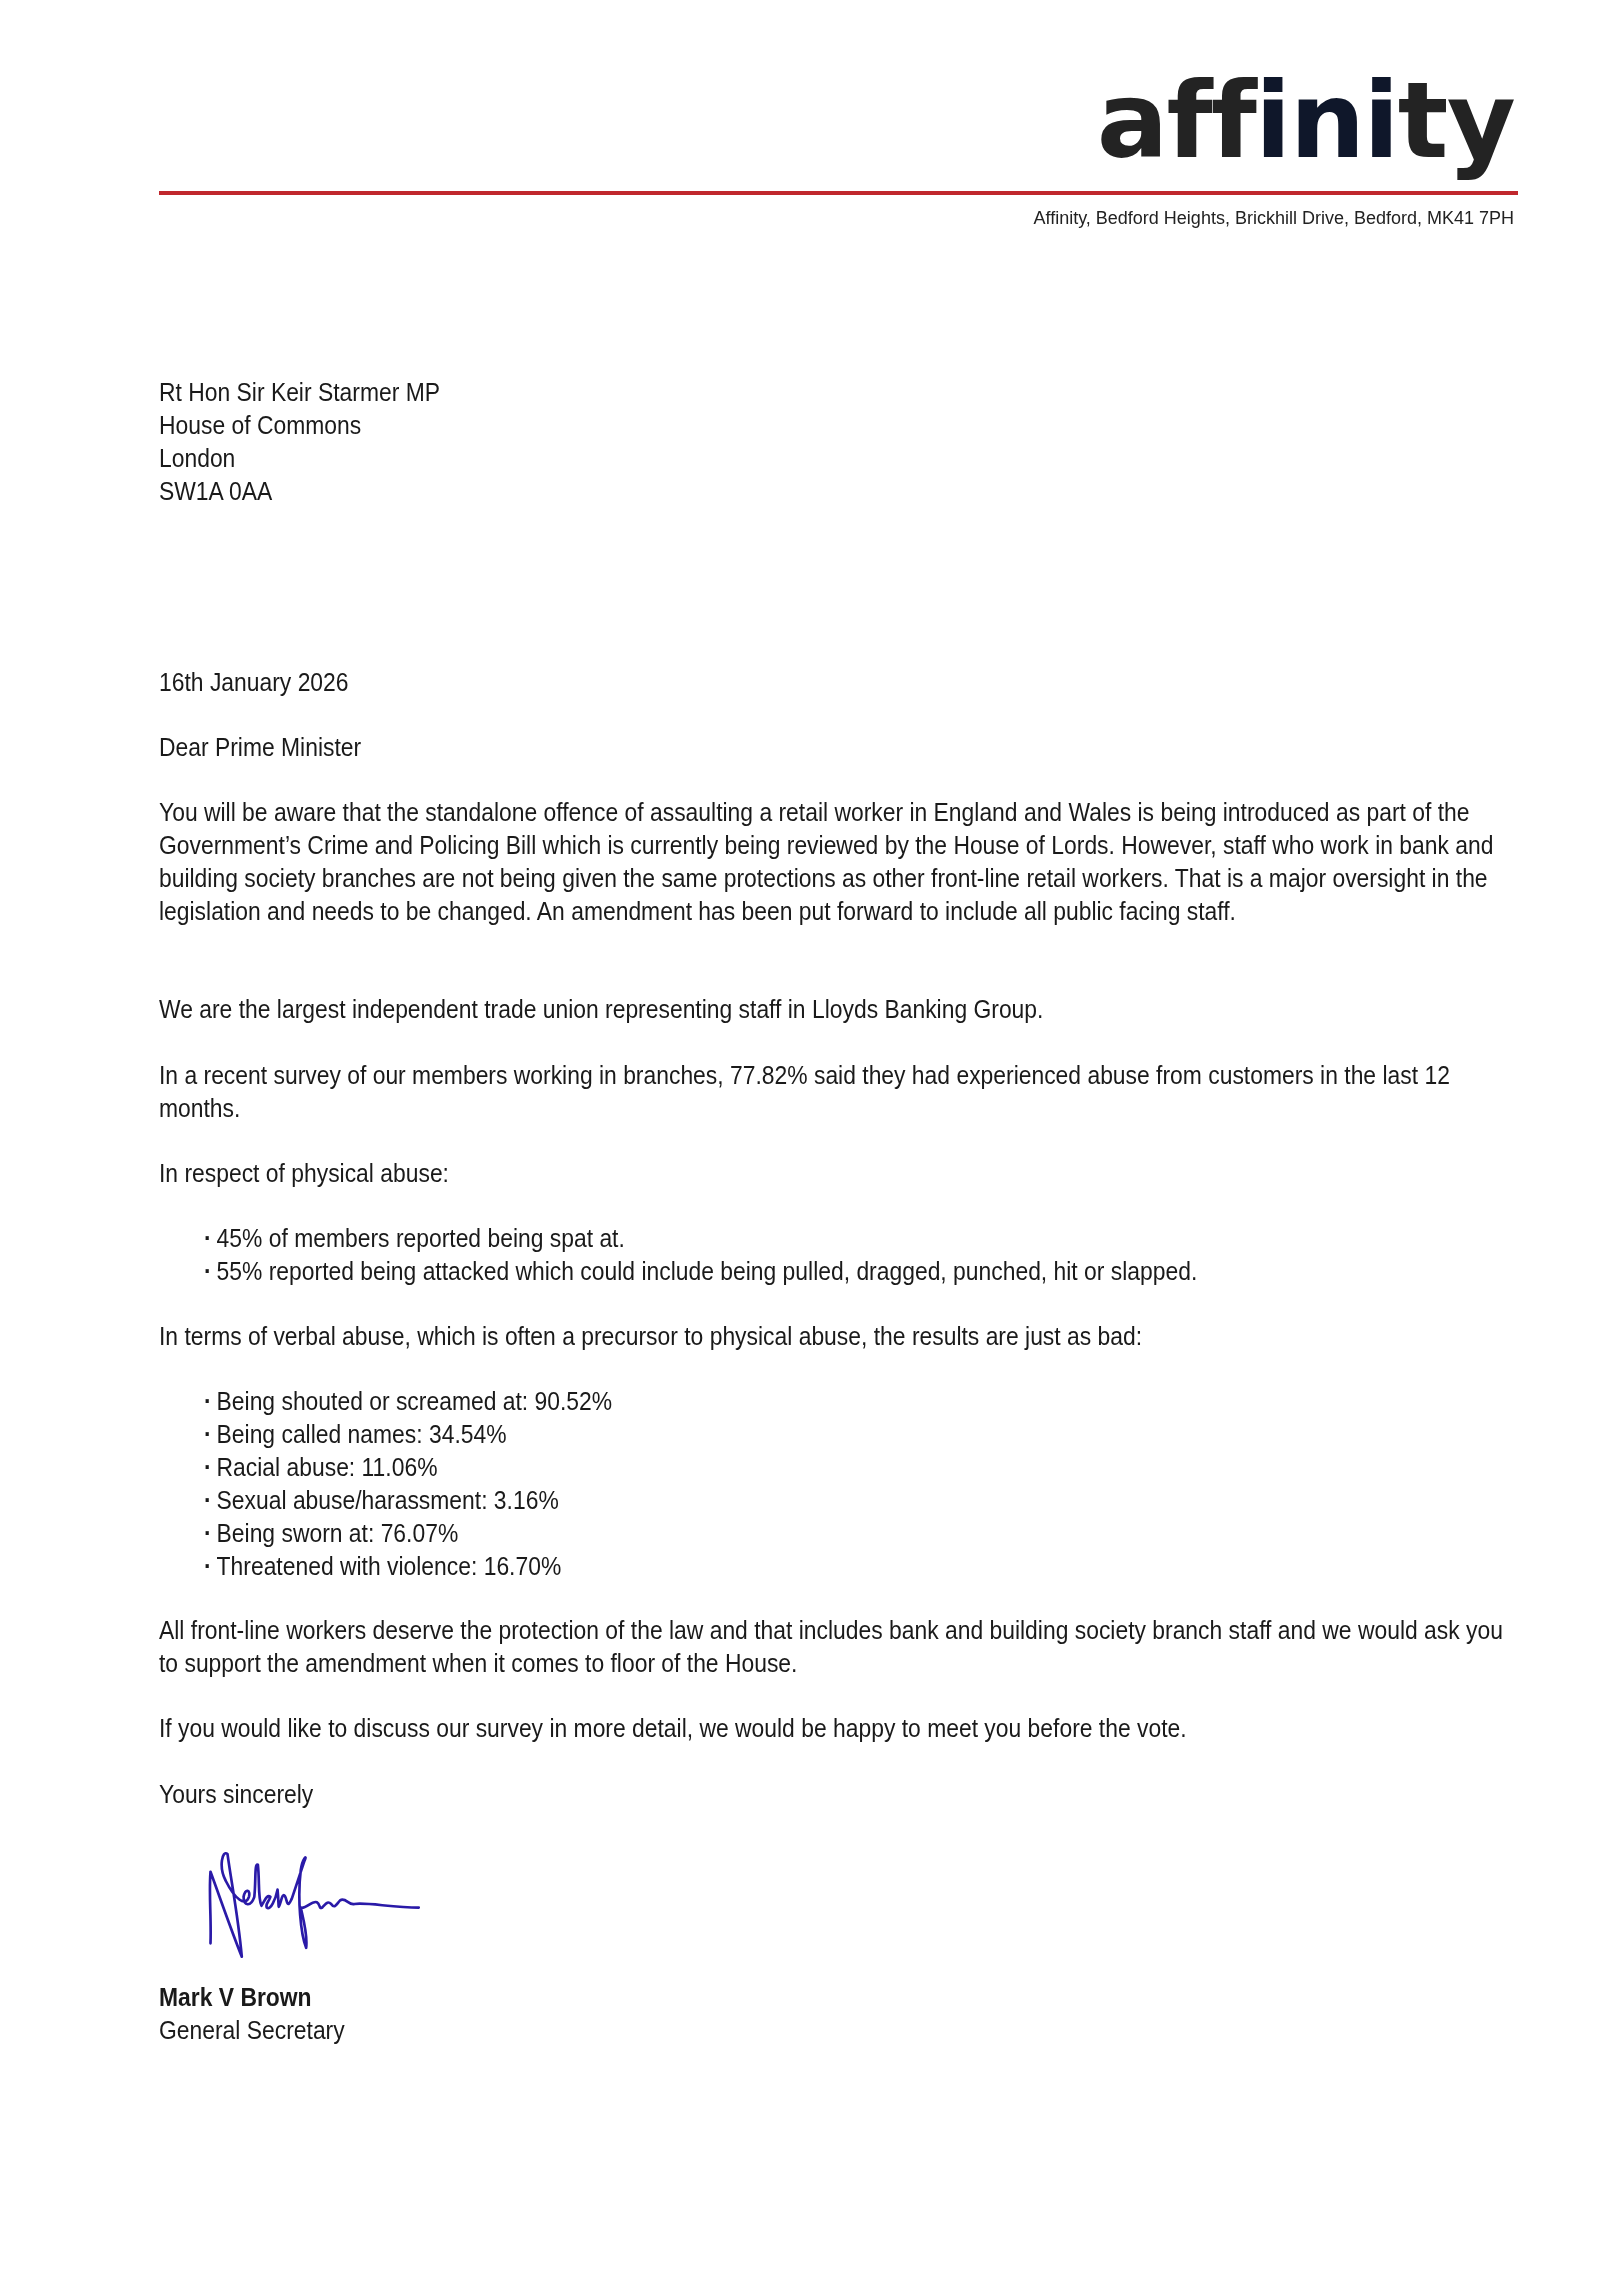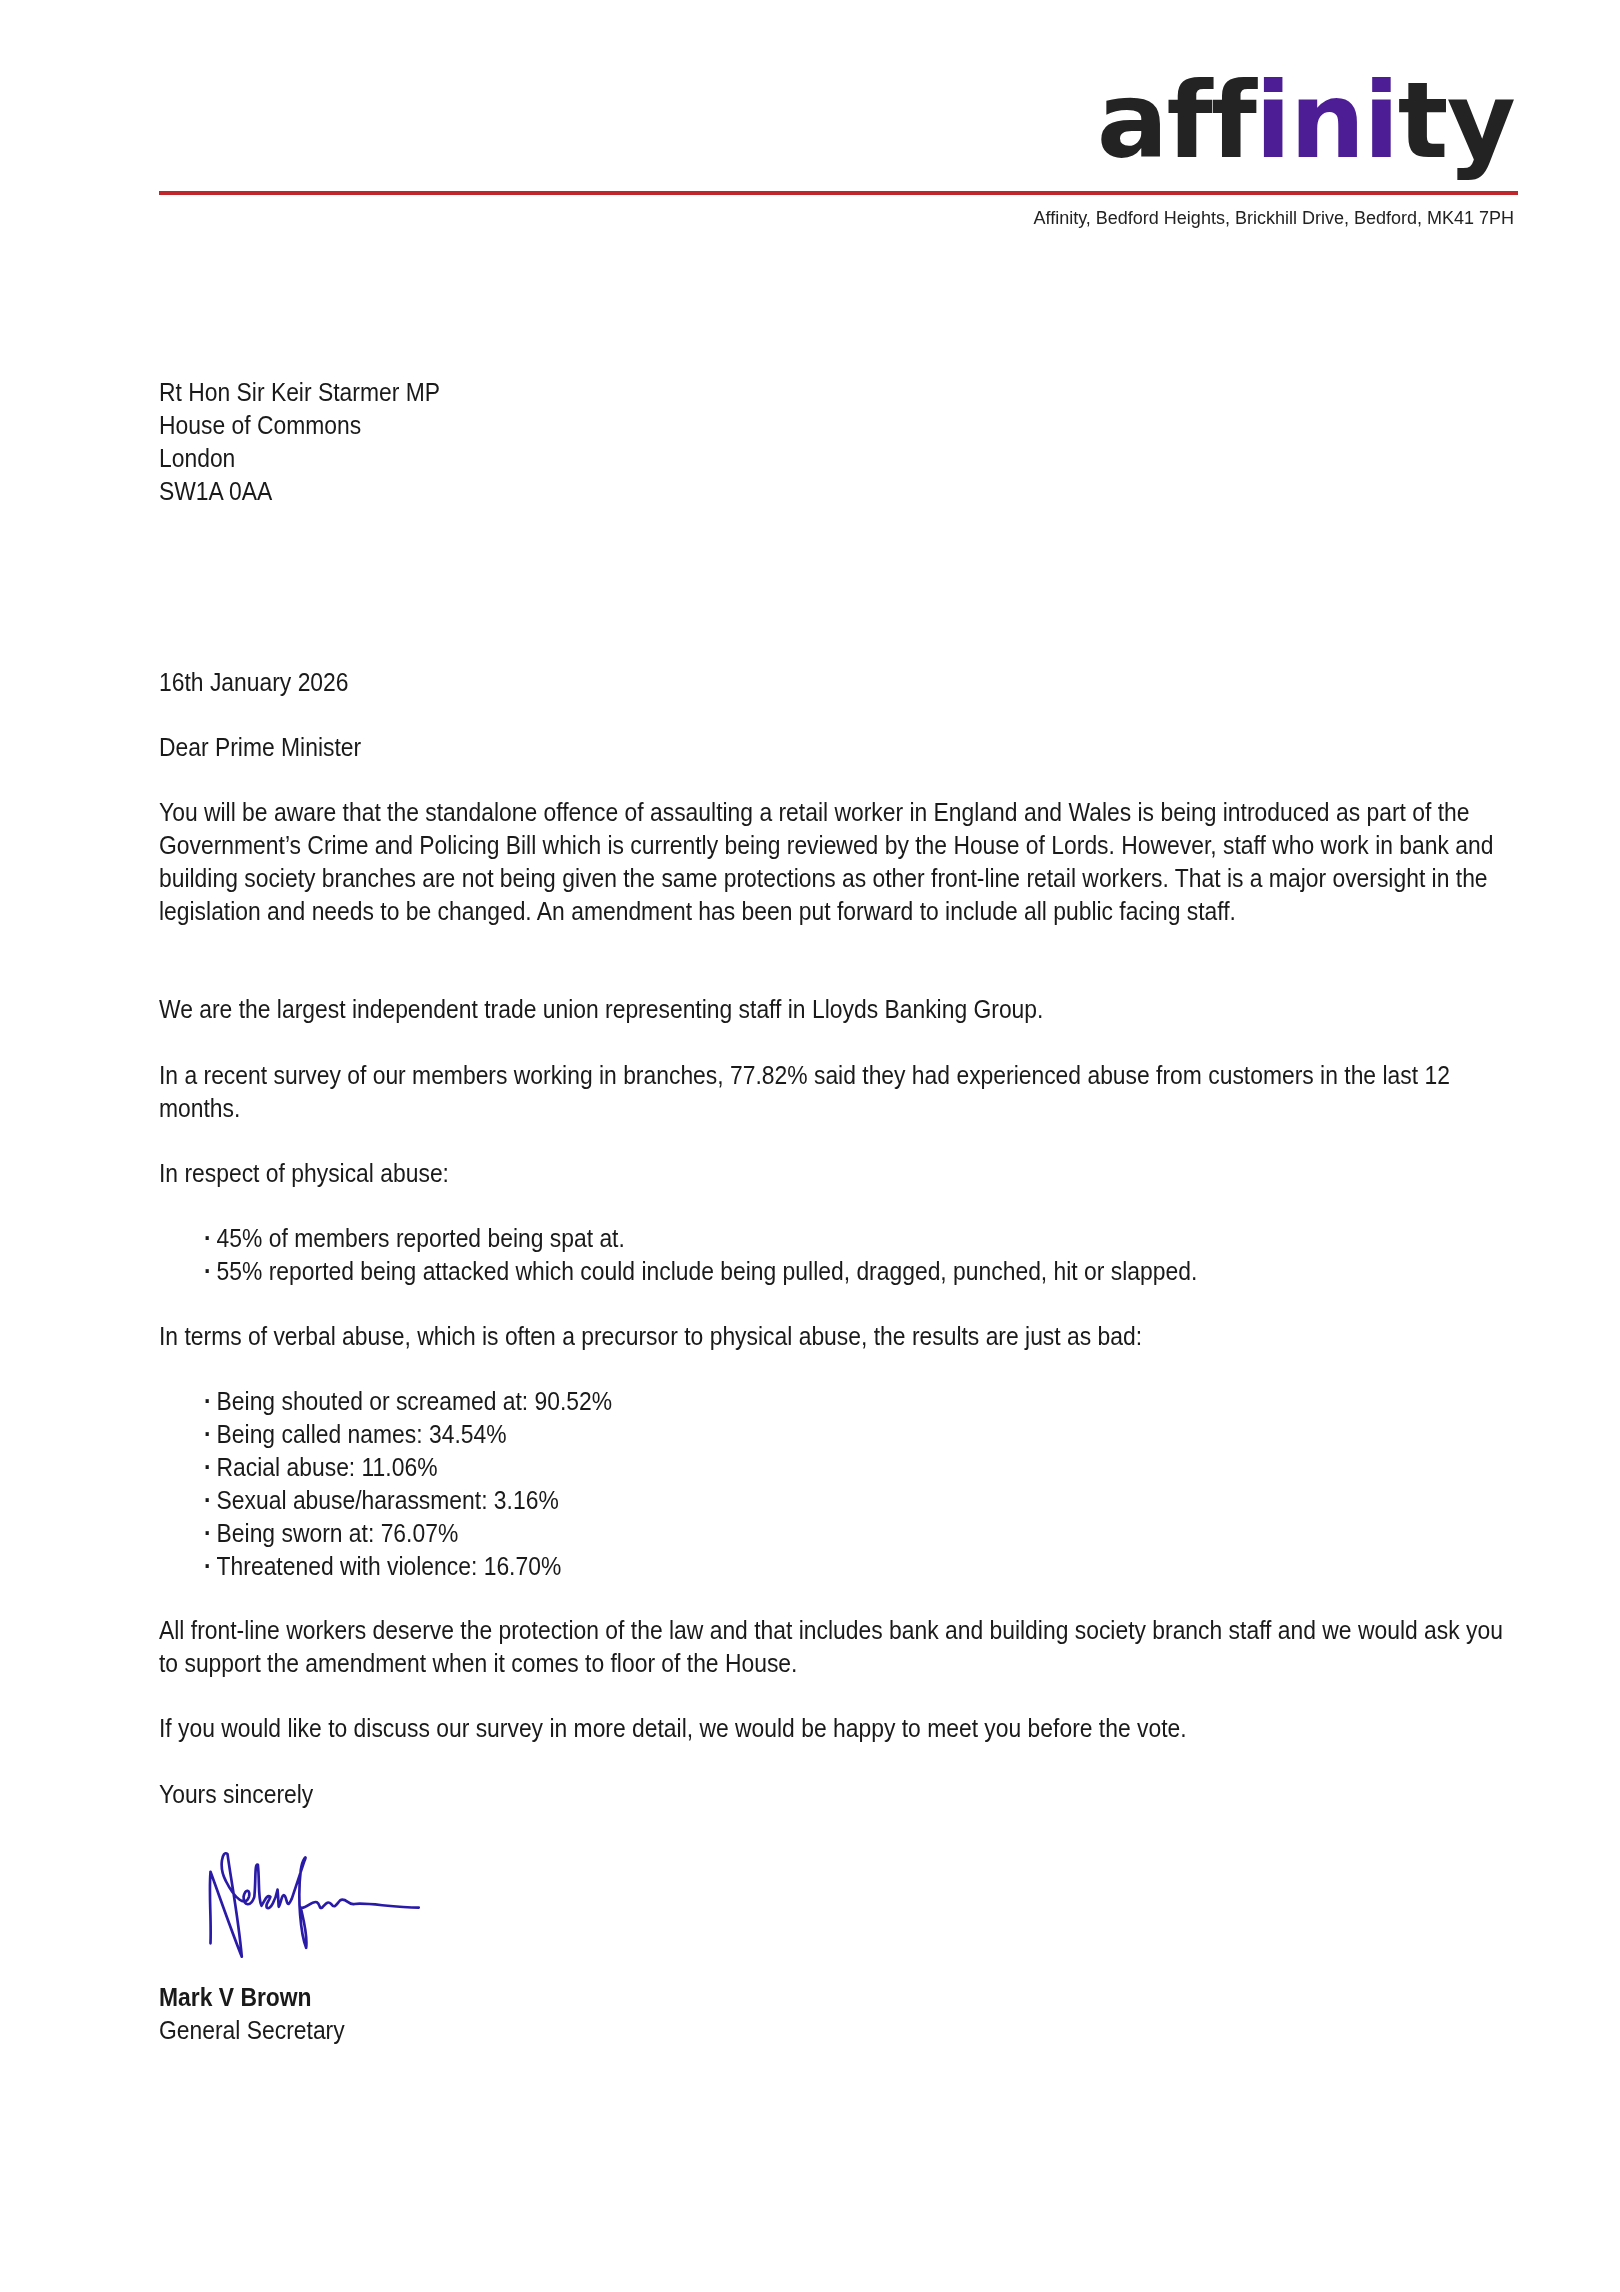--- a/index.html
+++ b/index.html
@@ -1,19 +1,19 @@
 <!DOCTYPE html>
 <html style="font-size:14.3px"><head>
   <meta charset="utf-8">
   <style>
     html, body { margin: 0; padding: 0; background: #ffffff; }
     body { width: 1620px; height: 2293px; position: relative; overflow: hidden; color: #1a1a1a; font-family: "Liberation Sans", sans-serif; }
     .logo { position: absolute; right: 106px; top: 75px; height: 99px; display: flex; align-items: flex-end; }
     .logo-word { font-family: "DejaVu Sans", sans-serif; font-size: 106px; font-weight: bold; letter-spacing: -1.8px; line-height: 1; color: #232323; }
-    .logo-word .red { color: #4c1d95; }
+    .logo-word .red { color: #0f172a; }
     .rule { position: absolute; left: 159px; right: 102px; top: 191px; height: 3.6px; background: #c0272d; }
     .contact { position: absolute; right: 106px; top: 204px; text-align: left; font-size: 18px; line-height: 29.6px; color: #222; transform-origin: right top; }
     .contact .lbl { color: #c0272d; font-weight: bold; }
     .contact .gap { display: inline-block; width: 10.7px; }
     .page { position: absolute; left: 159px; width: 1361px; font-size: 26px; line-height: 33px; color: #1a1a1a; }
     .para { position: absolute; left: 0; width: 1540px; transform: scaleX(0.88); transform-origin: left top; }
     .addr { top: 376px; }
     .date { top: 666px; }
     .salut { top: 731px; }
     .p1 { top: 796px; }

